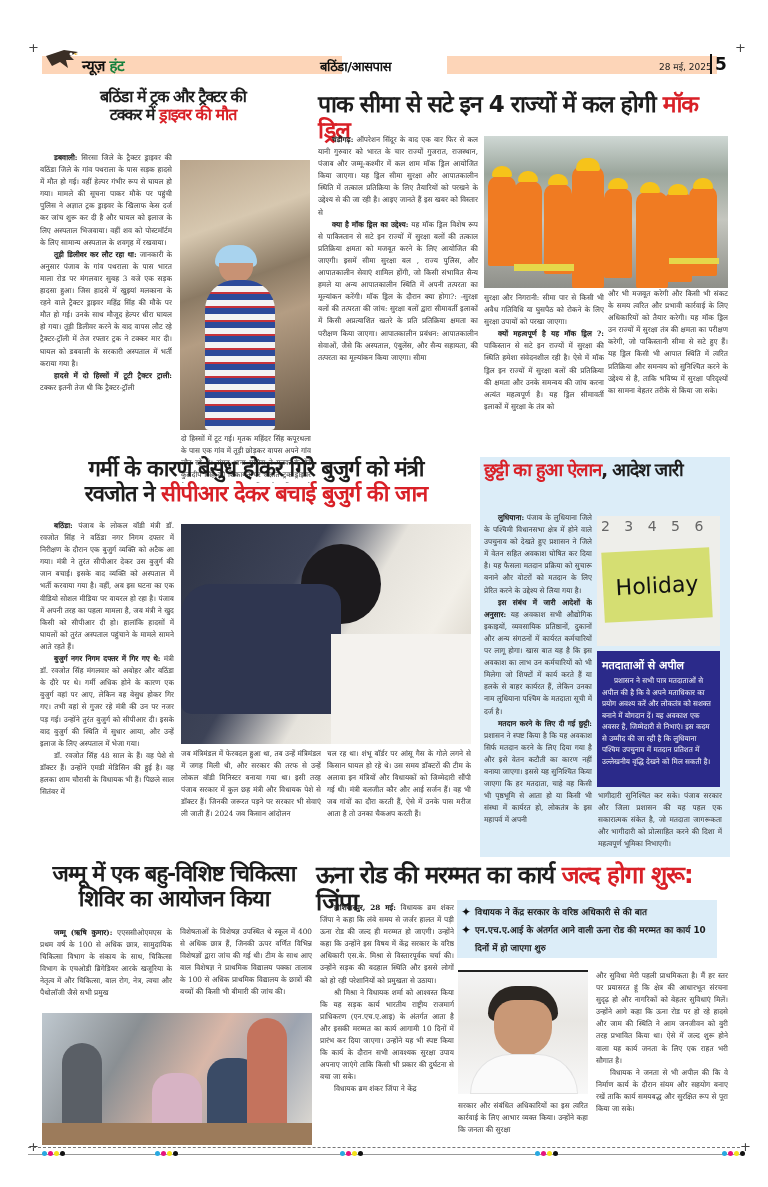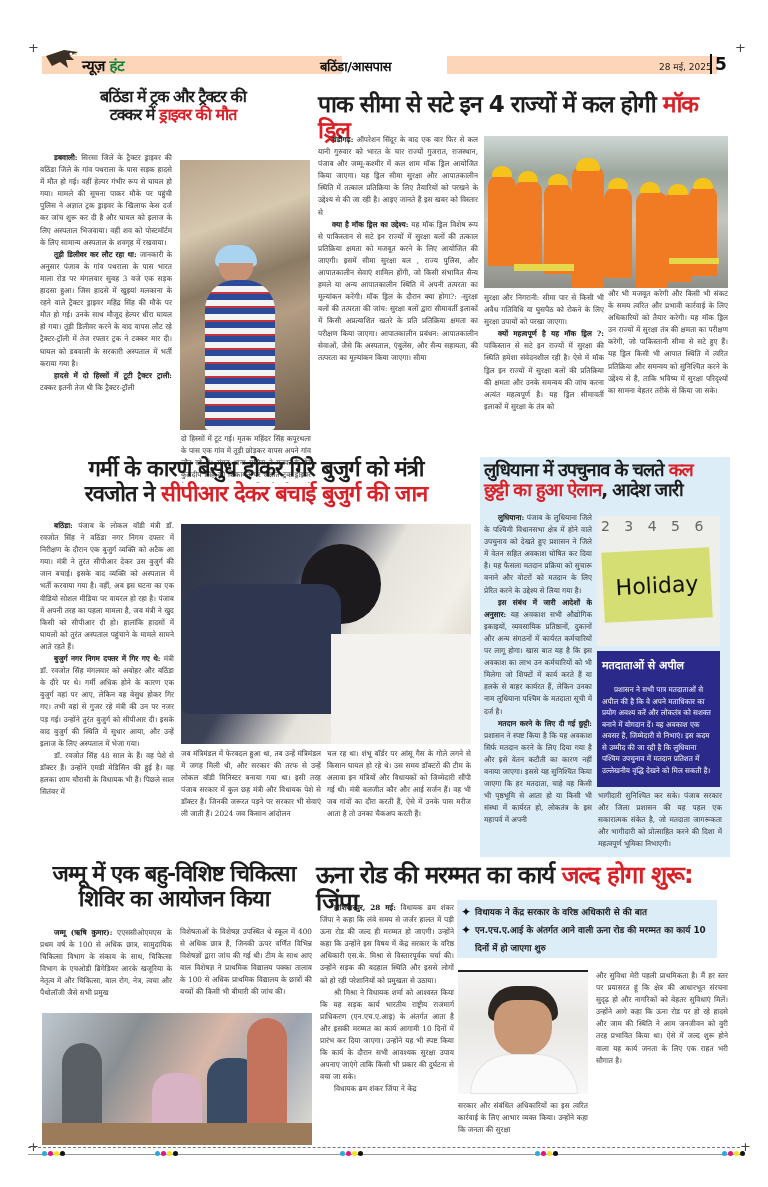--- a/index.html
+++ b/index.html
@@ -21,21 +21,21 @@
 .col b{color:#222}
 .photo{position:absolute;overflow:hidden}
 .ph-truck{background:linear-gradient(160deg,#b9a58c 0%,#d7c8b0 25%,#8b7a64 45%,#b49d83 60%,#6a5a48 100%)}
 .ph-drill{background:linear-gradient(180deg,#cfd8d4 0%,#9aa59b 25%,#c5c6bf 55%,#8e8f89 100%)}
 .ph-cpr{background:linear-gradient(120deg,#2e3446 0%,#3d4357 35%,#e6e3dc 55%,#f2efe8 75%,#c9c2b5 100%)}
 .ph-med{background:linear-gradient(120deg,#bfc8cf 0%,#8a8f93 30%,#d9b7a8 55%,#9da4b0 75%,#e4dfd6 100%)}
 .ph-mla{background:linear-gradient(180deg,#f4f4f4 0%,#e8e6e2 40%,#f8f8f8 100%)}
 .ph-holiday{background:#fff}
 .lud-box{position:absolute;left:480px;top:457px;width:250px;height:400px;background:#dcedf8}
 .appeal{position:absolute;left:597px;top:651px;width:123px;height:136px;background:#2b2a8a;color:#fff;padding:6px 5px}
-.appeal h3{font:bold 11px "DejaVu Sans",sans-serif;margin-bottom:12px}
+.appeal h3{font:bold 11px "DejaVu Sans",sans-serif;margin-bottom:3px}
 .appeal p{font-size:7.2px;line-height:11.5px;text-indent:12px}
 .una-box{position:absolute;left:457px;top:900px;width:260px;height:58px;background:#dcedf8;padding:3px 4px}
 .una-box .bl{font:bold 8.8px "DejaVu Sans",sans-serif;color:#1e1e1e;line-height:18px;display:flex}
 .una-box .star{width:14px;font-size:12px;color:#111;flex:none}
 .divider{position:absolute;left:28px;top:1147px;width:712px;border-top:1px dashed #777}
 .cmyk{position:absolute;top:1151px;height:6px;display:flex;gap:1px}
 .cmyk span{width:5px;height:5px;border-radius:50%}
 .cmyk-line{position:absolute;top:1154px;left:28px;width:712px;border-top:1px solid #999}
 .truck-man{position:absolute;left:205px;top:250px;width:60px;height:80px;border-radius:30px 30px 4px 4px;background:repeating-linear-gradient(180deg,#2c4a9a 0 6px,#f3f3f3 6px 12px,#c7333b 12px 14px)}
 .turban{position:absolute;left:215px;top:218px;width:42px;height:22px;border-radius:20px 20px 6px 6px;background:#a9d3ee}
@@ -135,21 +135,20 @@
 </div>
 <div class="col" style="left:181px;top:748px;width:140px;height:72px">
   <p style="text-indent:0">जब मंत्रिमंडल में फेरबदल हुआ था, तब उन्हें मंत्रिमंडल में जगह मिली थी, और सरकार की तरफ से उन्हें लोकल बॉडी मिनिस्टर बनाया गया था। इसी तरह पंजाब सरकार में कुल छह मंत्री और विधायक पेशे से डॉक्टर हैं। जिनकी जरूरत पड़ने पर सरकार भी सेवाएं ली जाती हैं। 2024 जब किसान आंदोलन</p>
 </div>
 <div class="col" style="left:327px;top:748px;width:144px;height:72px">
   <p style="text-indent:0">चल रह था। शंभू बॉर्डर पर आंसू गैस के गोले लगने से किसान घायल हो रहे थे। उस समय डॉक्टरों की टीम के अलावा इन मंत्रियों और विधायकों को जिम्मेदारी सौंपी गई थी। मंत्री बलजीत कौर और आई सर्जन हैं। वह भी जब गांवों का दौरा करती हैं, ऐसे में उनके पास मरीज आता है तो उनका चैकअप करती हैं।</p>
 </div>
 
 <div class="lud-box"></div>
 <div class="hl" style="left:484px;top:460px;width:244px;font-size:18px;text-align:left">
-  <div><span>लुधियाना में उपचुनाव के चलते</span> <span class="red">कल</span></div>
   <div><span class="red">छुट्टी का हुआ ऐलान</span><span>, आदेश जारी</span></div>
 </div>
 <div class="col" style="left:484px;top:512px;width:108px;height:342px">
   <p><b>लुधियाना:</b> <span>पंजाब के लुधियाना जिले के पश्चिमी विधानसभा क्षेत्र में होने वाले उपचुनाव को देखते हुए प्रशासन ने जिले में वेतन सहित अवकाश घोषित कर दिया है। यह फैसला मतदान प्रक्रिया को सुचारू बनाने और वोटरों को मतदान के लिए प्रेरित करने के उद्देश्य से लिया गया है।</span></p>
   <p><b>इस संबंध में जारी आदेशों के अनुसार:</b> <span>यह अवकाश सभी औद्योगिक इकाइयों, व्यवसायिक प्रतिष्ठानों, दुकानों और अन्य संगठनों में कार्यरत कर्मचारियों पर लागू होगा। खास बात यह है कि इस अवकाश का लाभ उन कर्मचारियों को भी मिलेगा जो शिफ्टों में कार्य करते हैं या हलके से बाहर कार्यरत हैं, लेकिन उनका नाम लुधियाना पश्चिम के मतदाता सूची में दर्ज है।</span></p>
   <p><b>मतदान करने के लिए दी गई छुट्टी:</b> <span>प्रशासन ने स्पष्ट किया है कि यह अवकाश सिर्फ मतदान करने के लिए दिया गया है और इसे वेतन कटौती का कारण नहीं बनाया जाएगा। इससे यह सुनिश्चित किया जाएगा कि हर मतदाता, चाहे वह किसी भी पृष्ठभूमि से आता हो या किसी भी संस्था में कार्यरत हो, लोकतंत्र के इस महापर्व में अपनी</span></p>
 </div>
 <div class="photo ph-holiday" style="left:597px;top:516px;width:123px;height:130px;background:#eeeeea">
   <div class="abs" style="left:4px;top:2px;font:14px 'DejaVu Sans',sans-serif;color:#666;letter-spacing:5px">2 3 4 5 6</div>
   <div class="abs" style="left:6px;top:34px;width:108px;height:70px;background:#d5de72;transform:rotate(-3deg);display:flex;align-items:center;justify-content:center;font:22px 'DejaVu Sans',sans-serif;color:#111">Holiday</div>
@@ -201,20 +200,21 @@
 <div class="photo ph-mla" style="left:458px;top:970px;width:130px;height:124px;border-top:2px solid #222">
   <div class="mla-hair" style="left:30px;top:14px"></div>
   <div class="mla-face" style="left:36px;top:28px"></div>
   <div class="mla-shirt" style="left:12px;top:82px"></div>
 </div>
 <div class="col" style="left:458px;top:1100px;width:130px;height:46px">
   <p style="text-indent:0">सरकार और संबंधित अधिकारियों का इस त्वरित कार्रवाई के लिए आभार व्यक्त किया। उन्होंने कहा कि जनता की सुरक्षा</p>
 </div>
 <div class="col" style="left:596px;top:970px;width:132px;height:176px">
   <p style="text-indent:0">और सुविधा मेरी पहली प्राथमिकता है। मैं हर स्तर पर प्रयासरत हूं कि क्षेत्र की आधारभूत संरचना सुदृढ़ हो और नागरिकों को बेहतर सुविधाएं मिलें। उन्होंने आगे कहा कि ऊना रोड पर हो रहे हादसे और जाम की स्थिति ने आम जनजीवन को बुरी तरह प्रभावित किया था। ऐसे में जल्द शुरू होने वाला यह कार्य जनता के लिए एक राहत भरी सौगात है।</p>
+  <p>विधायक ने जनता से भी अपील की कि वे निर्माण कार्य के दौरान संयम और सहयोग बनाए रखें ताकि कार्य समयबद्ध और सुरक्षित रूप से पूरा किया जा सके।</p>
 </div>
 
 <div class="reg" style="top:1139px;left:28px">+</div>
 <div class="reg" style="top:1139px;left:740px">+</div>
 <div class="divider"></div>
 <div class="cmyk-line"></div>
 <div class="cmyk" style="left:42px">
     <span style="background:#29a9e1"></span>
     <span style="background:#e5137f"></span>
     <span style="background:#f5e21b"></span>

